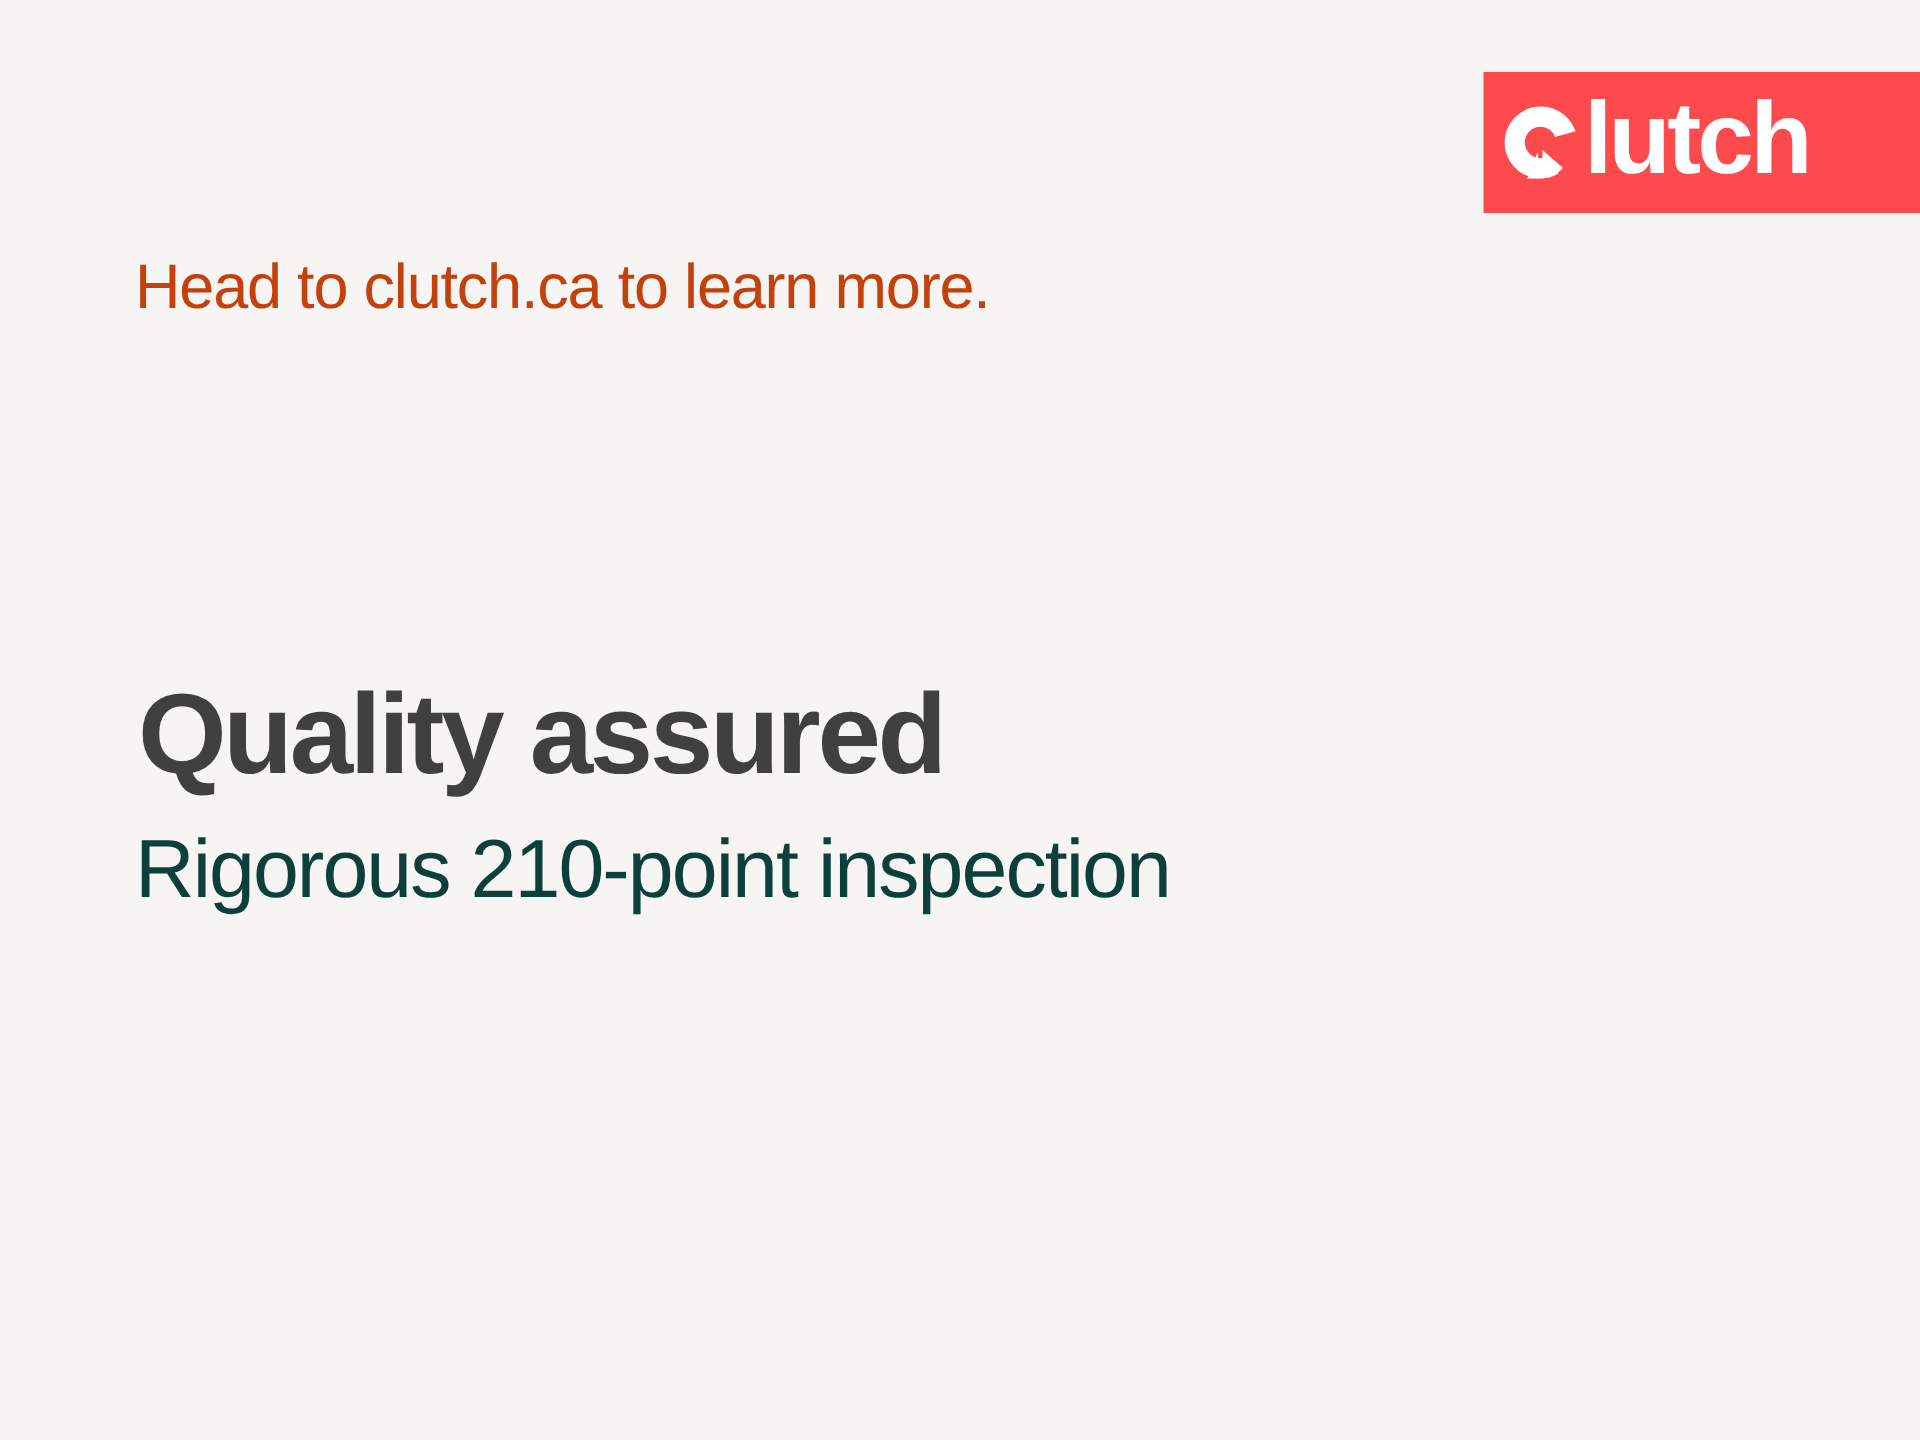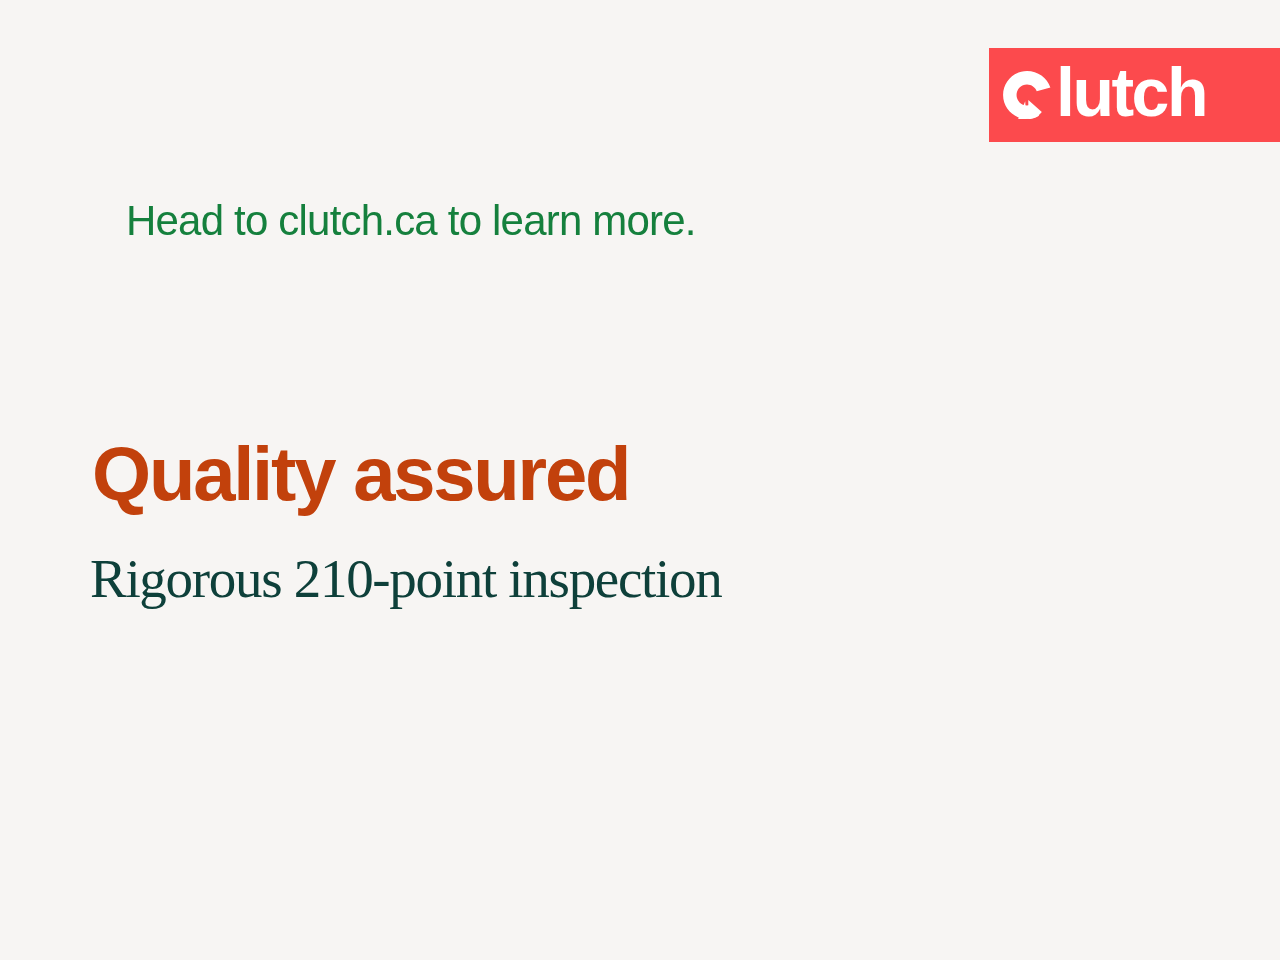--- a/index.html
+++ b/index.html
@@ -58,53 +58,52 @@
     letter-spacing: -2.5px;
     line-height: 1;
     position: relative;
     top: -3px;
   }
 
   
   .kicker {
     position: absolute;
     left: 90px;
-    top: 197px;
+    top: 167px;
     font-size: 42px;
     font-weight: 500;
-    color: #15803d;
+    color: #c2410c;
     letter-spacing: -0.8px;
     line-height: 1.15;
     white-space: nowrap;
-    margin-left: 36px;
   }
 
   .headline {
     position: absolute;
     left: 92px;
-    top: 434px;
+    top: 450px;
     font-size: 76px;
     font-weight: bold;
-    color: #c2410c;
+    color: #404040;
     letter-spacing: -2.2px;
     line-height: 1.05;
     white-space: nowrap;
   }
 
   .subhead {
     position: absolute;
     left: 90px;
     top: 546px;
     font-size: 55px;
     font-weight: normal;
     color: #0e403a;
     letter-spacing: -1.3px;
     line-height: 1.2;
   }
-  .subhead-line { display: block; white-space: nowrap; font-family: Liberation Serif, serif; }
+  .subhead-line { display: block; white-space: nowrap; }
 </style>
 </head>
 <body>
 
 <div class="slide">
 
   <div class="logo-block">
     <div class="logo-wordmark">
       <svg class="logo-c-icon" viewBox="0 0 100 100" aria-hidden="true">
 

